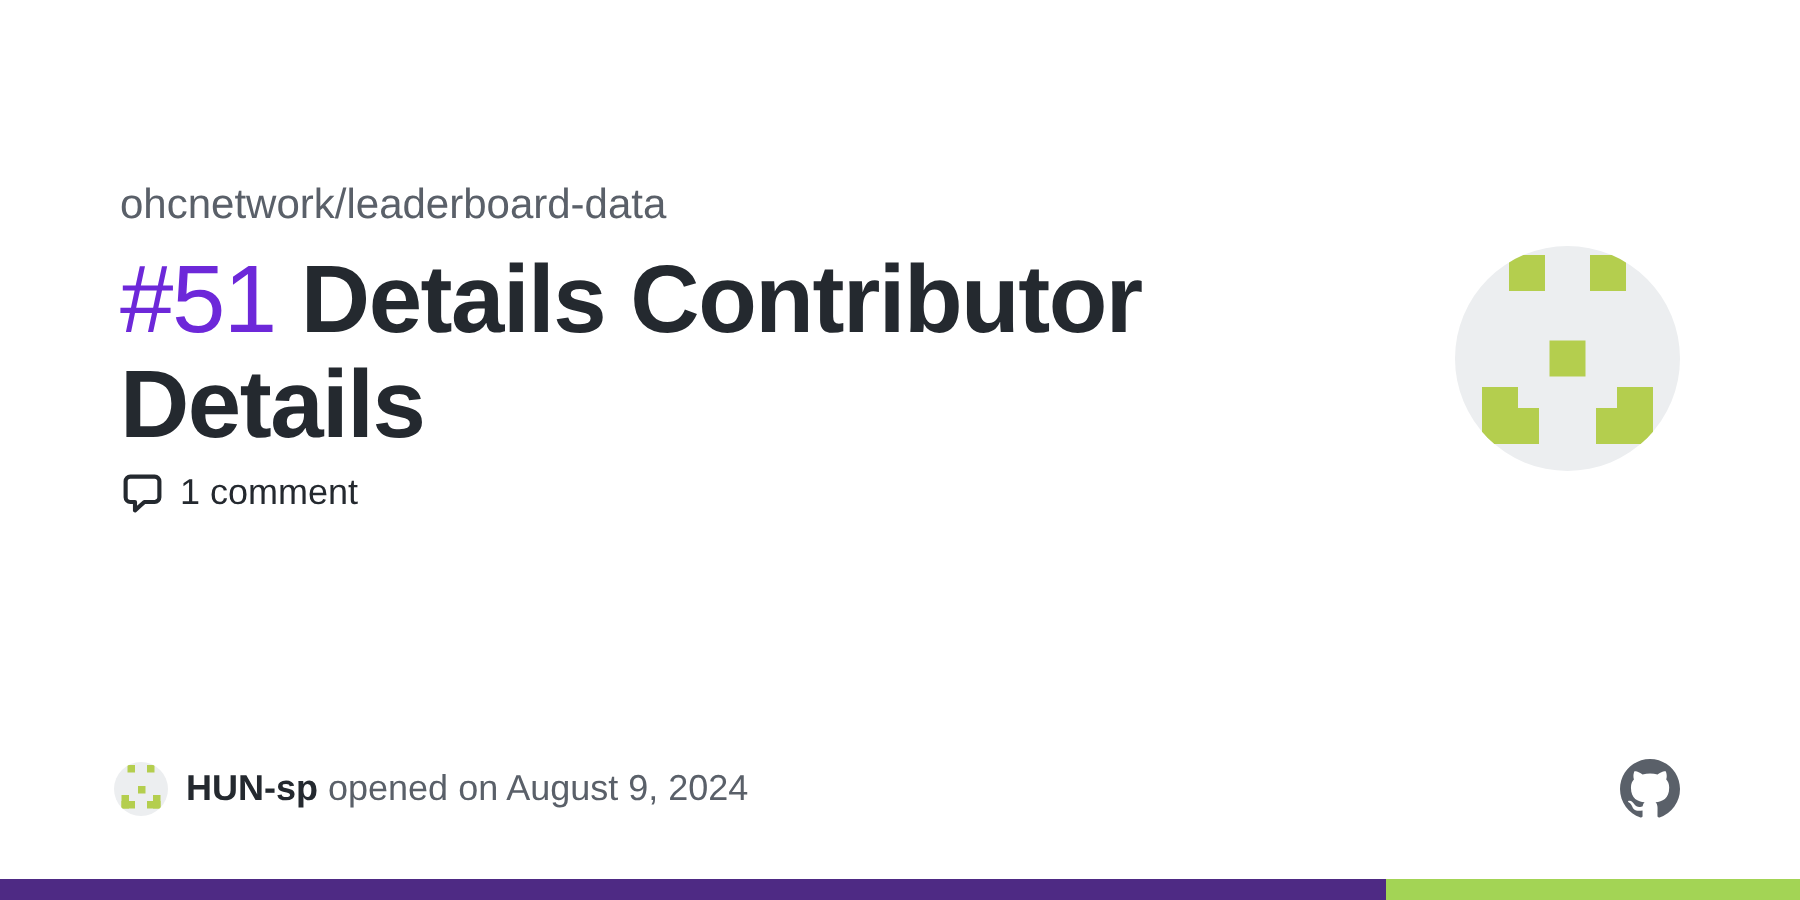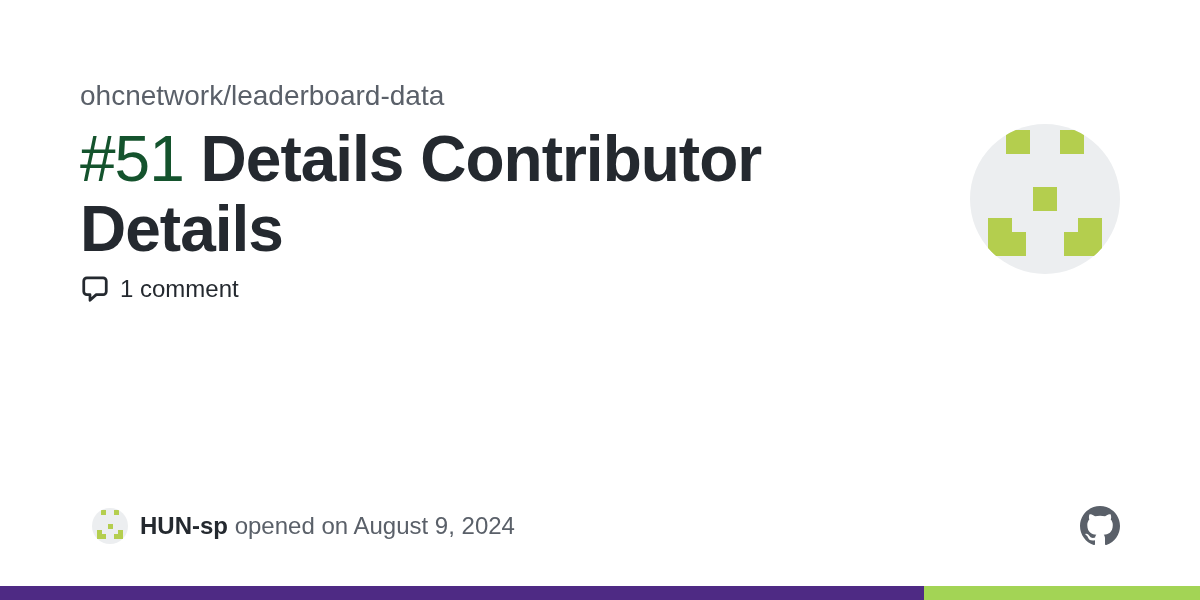--- a/index.html
+++ b/index.html
@@ -5,21 +5,21 @@
   * { margin: 0; padding: 0; box-sizing: border-box; }
   body {
     width: 1200px;
     height: 600px;
     font-family: -apple-system, BlinkMacSystemFont, "Segoe UI", Helvetica, Arial, sans-serif;
     background: #ffffff;
     position: relative;
     overflow: hidden;
   }
   .container {
-    padding: 80px 80px 0 80px;
+    padding: 120px 80px 0 80px;
     height: 100%;
     position: relative;
   }
   .repo-path {
     font-size: 28px;
     color: #5a6069;
     font-weight: 400;
     margin-bottom: 12px;
   }
   .title-row {
@@ -31,21 +31,21 @@
     flex: 1;
   }
   .issue-title {
     font-size: 64px;
     font-weight: 800;
     color: #24292f;
     line-height: 1.1;
     letter-spacing: -1px;
   }
   .issue-number {
-    color: #14532d;
+    color: #6d28d9;
     font-weight: 500;
   }
   .avatar-large {
     width: 150px;
     height: 150px;
     border-radius: 50%;
     background: #eceef0;
     flex-shrink: 0;
     position: relative;
     overflow: hidden;
@@ -54,21 +54,21 @@
   .comments-row {
     display: flex;
     align-items: center;
     gap: 10px;
     color: #24292f;
     font-size: 24px;
   }
   .comment-icon svg { display: block; }
   .footer {
     position: absolute;
-    left: 92px;
+    left: 76px;
     right: 80px;
     bottom: 54px;
     display: flex;
     align-items: center;
     justify-content: space-between;
   }
   .opened-by {
     display: flex;
     align-items: center;
     gap: 12px;

